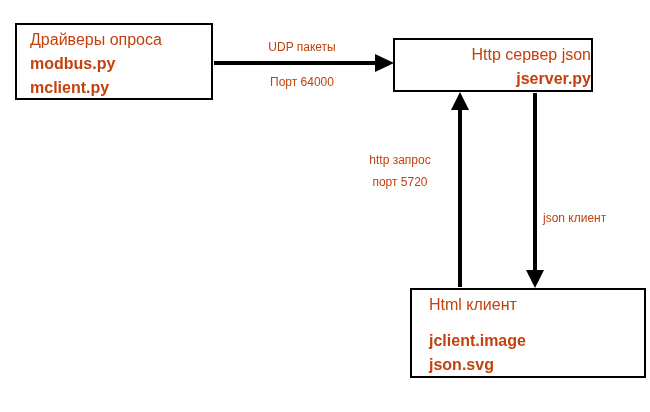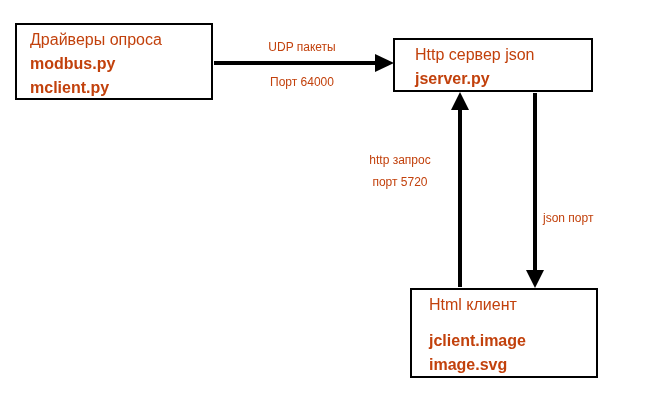--- a/index.html
+++ b/index.html
@@ -52,25 +52,26 @@
     width: 198px;
     height: 77px;
     padding: 3px 0 0 13px;
   }
   .server-box {
     left: 393px;
     top: 38px;
     width: 200px;
     height: 54px;
     padding: 3px 0 0 20px;
+    text-align: right;
   }
   .client-box {
     left: 410px;
     top: 288px;
-    width: 188px;
+    width: 236px;
     height: 90px;
     padding: 3px 0 0 17px;
   }
   .client-box .file-group {
     margin-top: 12px;
   }
   .label {
     position: absolute;
     font-size: 12px;
     line-height: 22px;
@@ -129,25 +130,25 @@
 
   <div class="box server-box">
     <div class="box-title">Http сервер json</div>
     <div class="box-line">jserver.py</div>
   </div>
 
   <div class="box client-box">
     <div class="box-title">Html клиент</div>
     <div class="file-group">
       <div class="box-line">jclient.image</div>
-      <div class="box-line">image.svg</div>
+      <div class="box-line">json.svg</div>
     </div>
   </div>
 
   <div class="label udp-label">UDP пакеты</div>
   <div class="label port-label">Порт 64000</div>
   <div class="label http-request-label">
     <div>http запрос</div>
     <div>порт 5720</div>
   </div>
-  <div class="label json-response-label">json порт</div>
+  <div class="label json-response-label">json клиент</div>
 
 </div>
 
 </body></html>

